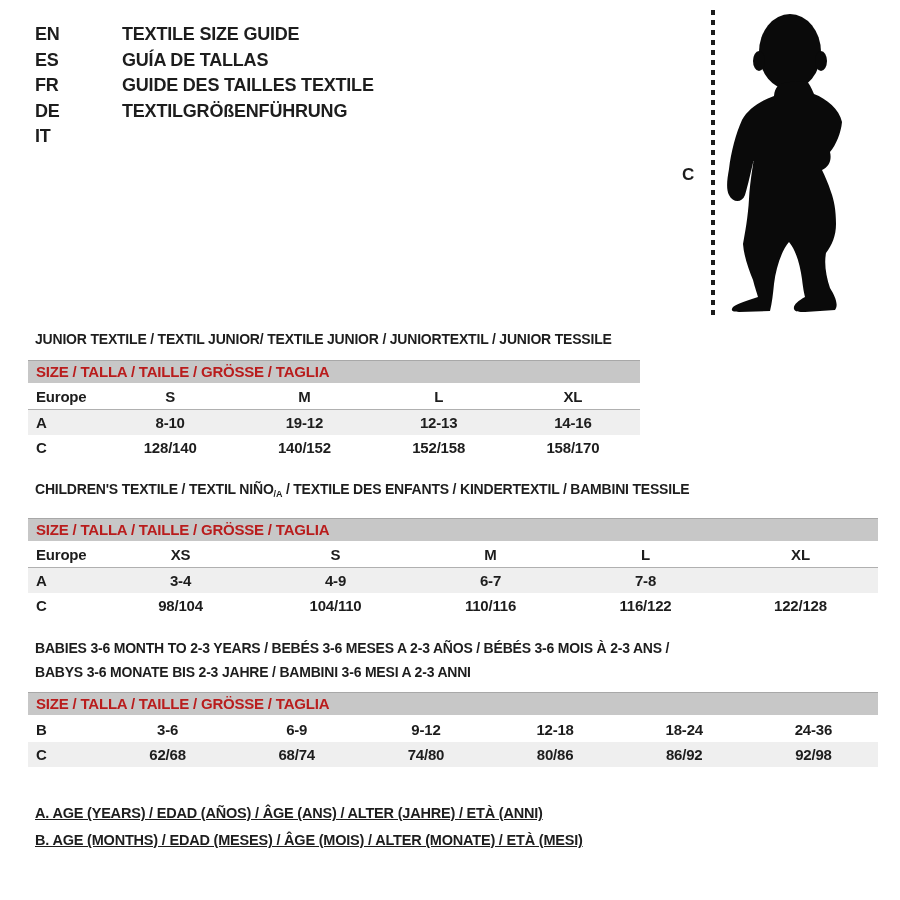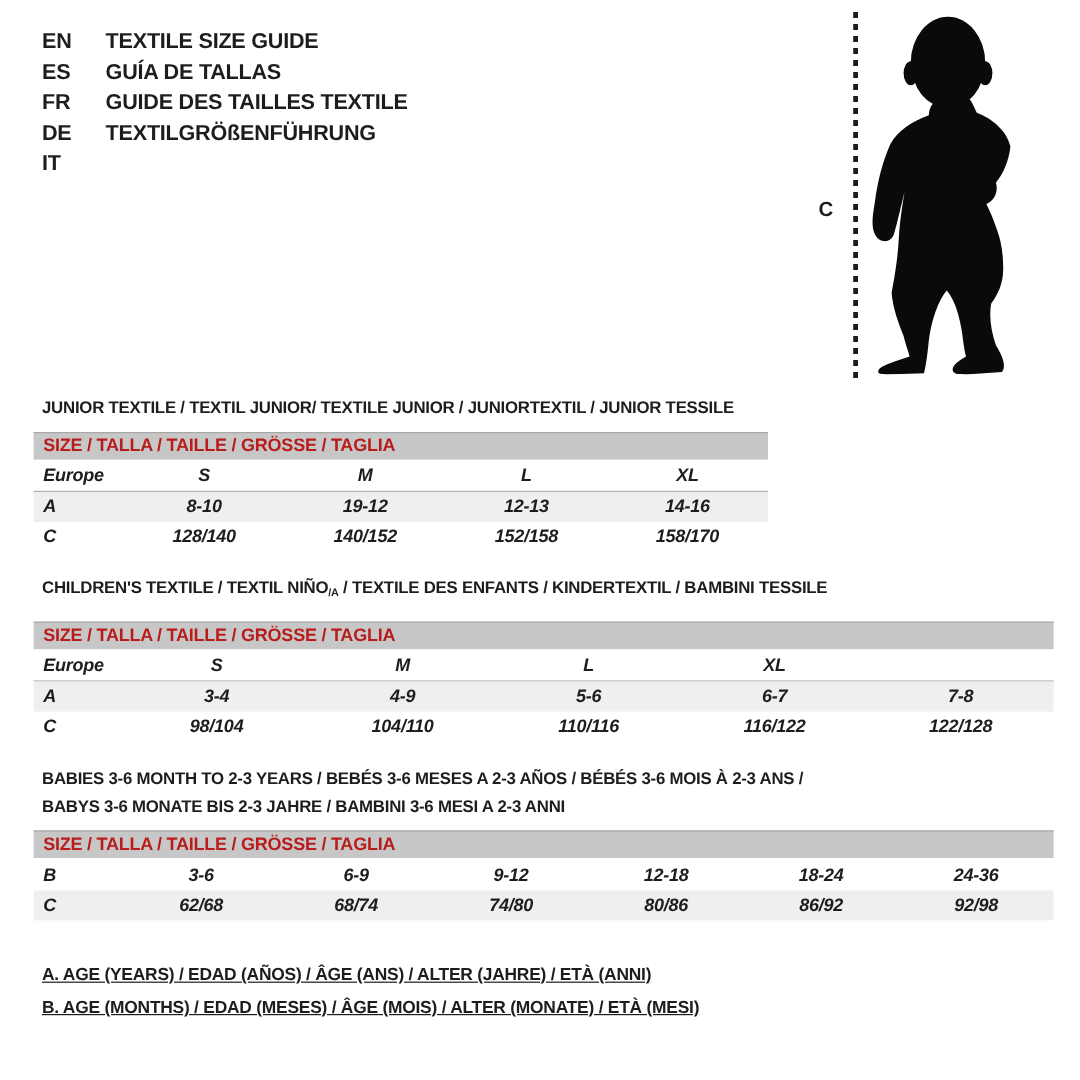--- a/index.html
+++ b/index.html
@@ -4,42 +4,42 @@
 <style>
   html,body { margin:0; padding:0; background:#ffffff; }
   .canvas {
     position:relative; width:900px; height:900px; background:#ffffff;
     font-family:"Liberation Sans", sans-serif; font-weight:bold; color:#1d1d1d;
     overflow:hidden; letter-spacing:-0.2px;
   }
 
   
   .lang-list { position:absolute; left:35px; top:22px; font-size:18px; }
-  .lang-row  { display:flex; line-height:25.5px; }
+  .lang-row  { display:flex; line-height:25.5px;gap:34px; }
   .lang-code { width:53px; }
 
   
   .fig-line {
     position:absolute; left:711px; top:10px; width:4px; height:310px;
     background-image:repeating-linear-gradient(to bottom, #1c1c1c 0 5px, transparent 5px 10px);
   }
   .fig-c { position:absolute; left:682px; top:165px; font-size:17px; }
   .fig-svg { position:absolute; left:726px; top:12px; }
 
   
   .sec-title { position:absolute; font-size:14px; line-height:24px; }
   .sub-seg   { font-size:9px; vertical-align:-3px; }
 
   .size-table { position:absolute; font-size:15px; }
   .size-bar {
     height:22px; line-height:22px; background:#c7c7c7;
     border-top:1px solid #a8a8a8; padding-left:8px; color:#b91c1c;
     margin-bottom:2px;
   }
-  .trow { display:grid; height:25px; line-height:25px; align-items:center;font-style:italic; }
+  .trow { display:grid; height:25px; line-height:25px; align-items:center; }
   .trow .cell   { text-align:center; }
   .trow .rlabel { text-align:left; padding-left:8px; }
   .trow.header  { border-bottom:1px solid #b0b0b0; height:24px; line-height:24px; }
   .trow.shade   { background:#efefef; }
 
   .sec0 .sec-title  { top:327px; left:35px; }
   .sec0 .size-table { top:360px; left:28px; width:612px; }
   .sec1 .sec-title  { top:477px; left:35px; }
   .sec1 .size-table { top:518px; left:28px; width:850px; }
   .sec2 .sec-title  { top:636px; left:35px; }
@@ -156,30 +156,30 @@
     <div class="sec-title">
         <div class="title-line"><span>CHILDREN'S TEXTILE / TEXTIL NIÑO</span><span class="sub-seg">/A</span><span> / TEXTILE DES ENFANTS / KINDERTEXTIL / BAMBINI TESSILE</span></div>
       </div>
     <div class="size-table">
       <div class="size-bar">
         <span class="size-bar-label">SIZE / TALLA / TAILLE / GRÖSSE / TAGLIA</span>
       </div>
       <div class="rows">
           <div class="trow header" style="grid-template-columns: 75px repeat(5, 1fr);">
             <span class="rlabel">Europe</span>
+            <span class="cell">XS</span>
             <span class="cell">S</span>
             <span class="cell">M</span>
             <span class="cell">L</span>
             <span class="cell">XL</span>
           </div>
           <div class="trow shade" style="grid-template-columns: 75px repeat(5, 1fr);">
             <span class="rlabel">A</span>
             <span class="cell">3-4</span>
             <span class="cell">4-9</span>
-            <span class="cell">5-6</span>
             <span class="cell">6-7</span>
             <span class="cell">7-8</span>
           </div>
           <div class="trow " style="grid-template-columns: 75px repeat(5, 1fr);">
             <span class="rlabel">C</span>
             <span class="cell">98/104</span>
             <span class="cell">104/110</span>
             <span class="cell">110/116</span>
             <span class="cell">116/122</span>
             <span class="cell">122/128</span>

